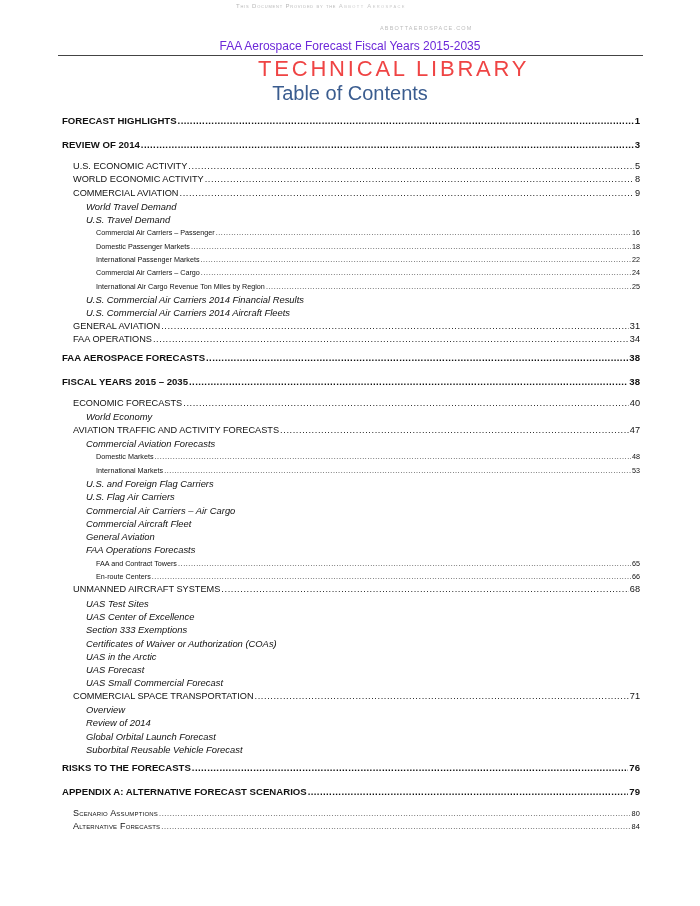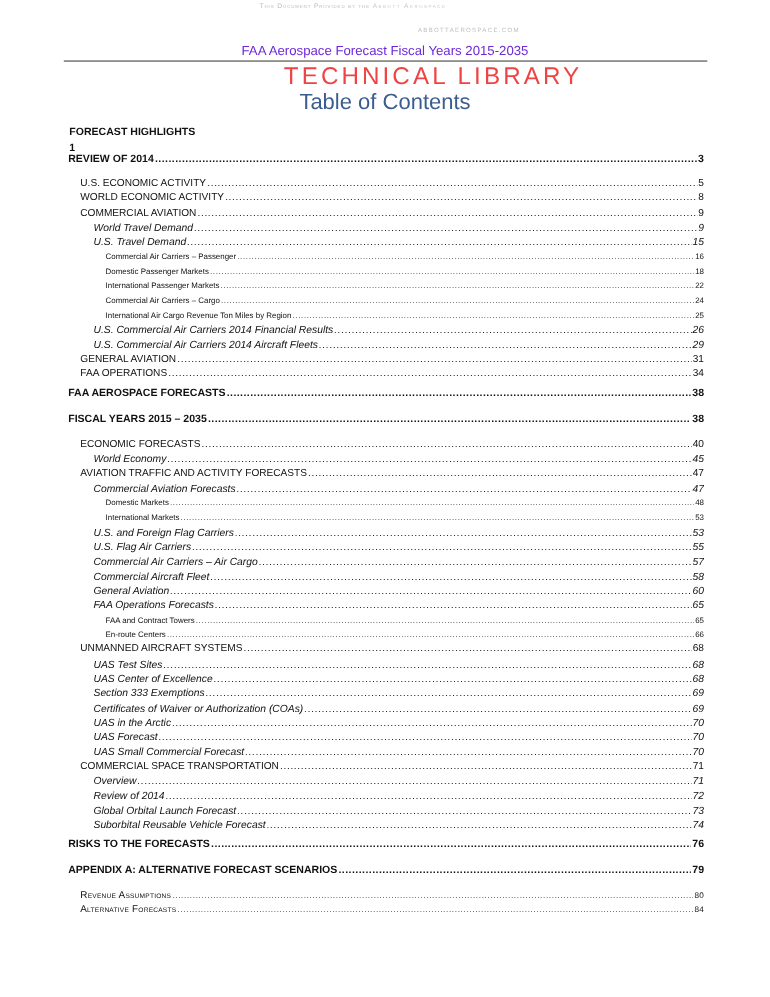--- a/index.html
+++ b/index.html
@@ -14,21 +14,21 @@
   .toc-title { position: absolute; top: 82px; left: 0; width: 700px; text-align: center; font-size: 20px; font-weight: normal; color: #3a5c8f; }
   .toc { position: absolute; top: 114px; left: 62px; width: 578px; font-family: "Liberation Sans", sans-serif; }
   .row { display: flex; align-items: baseline; white-space: nowrap; overflow: hidden; cursor: pointer; }
   .row .label { flex: 0 0 auto; }
   .row .leader { flex: 1 1 auto; overflow: hidden; margin: 0 1px; }
   .row .leader::after { content: "................................................................................................................................................................................................................................................................................................................"; letter-spacing: 0.6px; }
   .row .page { flex: 0 0 auto; }
   .l1 { font-size: 9.6px; font-weight: bold; height: 22px; line-height: 14px; }
   .l2 { font-size: 9.2px; height: 13.3px; line-height: 13.3px; padding-left: 11px; }
   .l2.sc { font-size: 7.4px; letter-spacing: 0.2px; }
-  .l3 { font-size: 9.4px; font-style: italic; height: 13.3px; line-height: 13.3px; padding-left: 23px; }
+  .l3 { font-size: 9.4px; font-style: italic; height: 13.3px; line-height: 13.3px; padding-left: 23px; flex-direction: column; }
   .l4 { font-size: 7.2px; height: 13.3px; line-height: 13.3px; padding-left: 34px; }
   .l1 .leader::after { letter-spacing: 0.4px; }
   .gap-after { margin-bottom: 5px; }
 </style>
 </head>
 <body>
 
 <div class="banner">
   <div class="banner-top">
     <span>This Document Provided by the</span>
@@ -37,21 +37,21 @@
   <div class="banner-main">TECHNICAL LIBRARY</div>
   <div class="banner-url">ABBOTTAEROSPACE.COM</div>
 </div>
 
 <div class="doc-header">FAA Aerospace Forecast Fiscal Years 2015-2035</div>
 <div class="header-rule"></div>
 
 <div class="toc-title">Table of Contents</div>
 
 <div class="toc" id="toc">
-    <div class="row l1" style="height: 24px; flex-direction: column;">
+    <div class="row l1" style="height: 24px;">
       <span class="label">FORECAST HIGHLIGHTS</span>
       <span class="leader"></span>
       <span class="page">1</span>
     </div>
     <div class="row l1">
       <span class="label">REVIEW OF 2014</span>
       <span class="leader"></span>
       <span class="page">3</span>
     </div>
     <div class="row l2">
@@ -273,21 +273,21 @@
       <span class="label">RISKS TO THE FORECASTS</span>
       <span class="leader"></span>
       <span class="page">76</span>
     </div>
     <div class="row l1">
       <span class="label">APPENDIX A:  ALTERNATIVE FORECAST SCENARIOS</span>
       <span class="leader"></span>
       <span class="page">79</span>
     </div>
     <div class="row l2 sc">
-      <span class="label" style="font-variant: small-caps; font-size: 9px;">Revenue Assumptions</span>
+      <span class="label" style="font-variant: small-caps; font-size: 9px;">Scenario Assumptions</span>
       <span class="leader"></span>
       <span class="page">80</span>
     </div>
     <div class="row l2 sc">
       <span class="label" style="font-variant: small-caps; font-size: 9px;">Alternative Forecasts</span>
       <span class="leader"></span>
       <span class="page">84</span>
     </div>
   </div>
 

